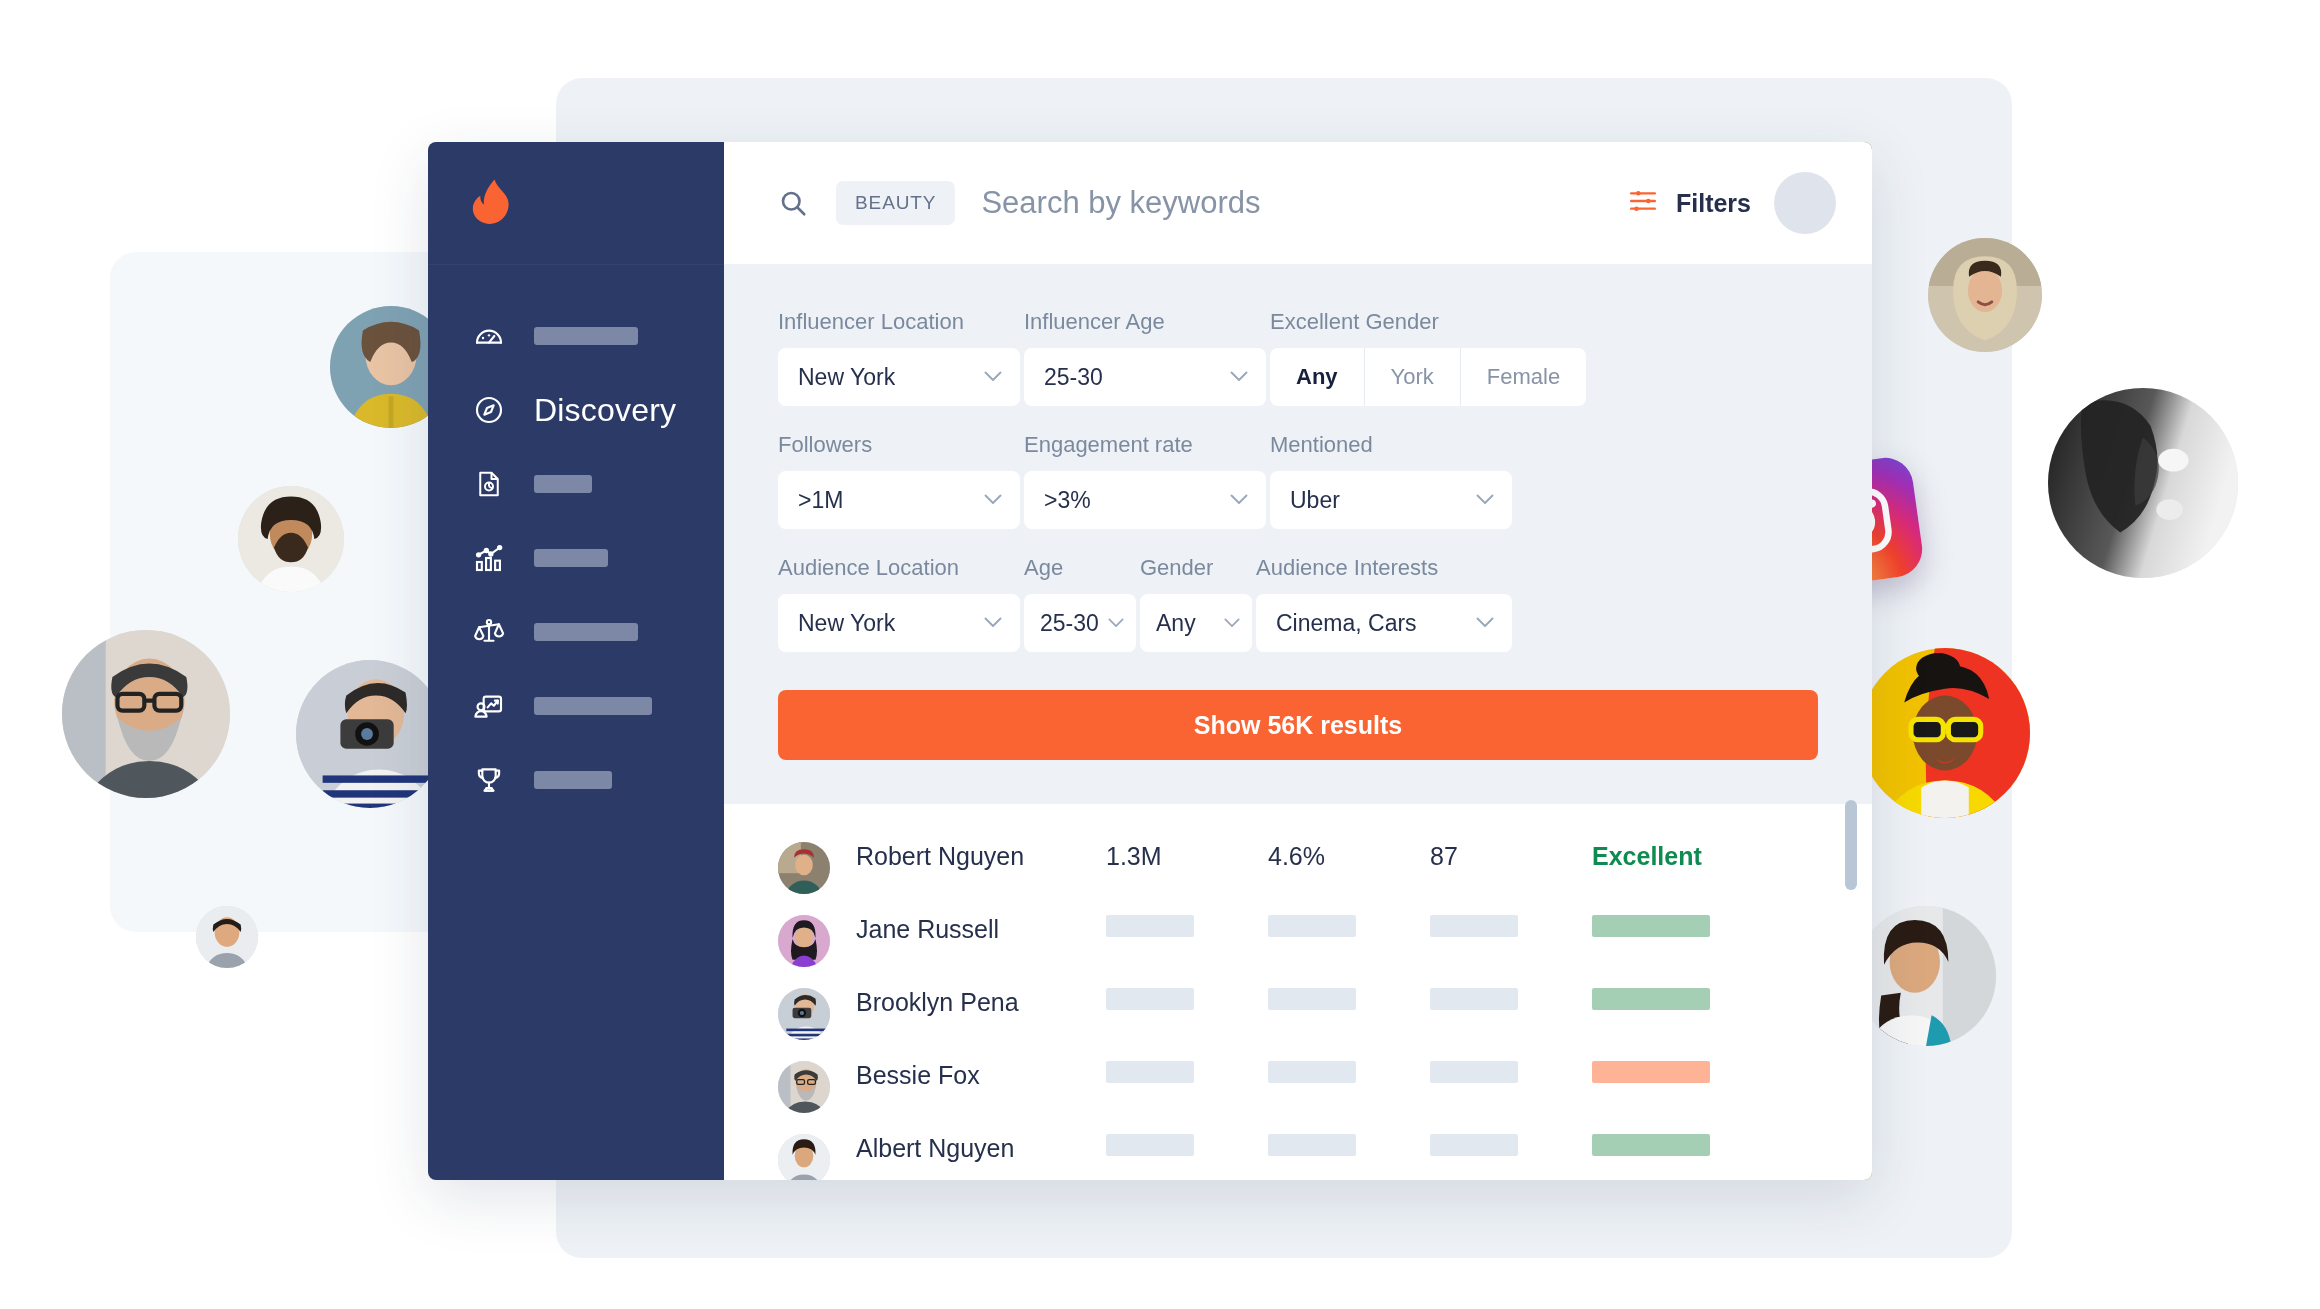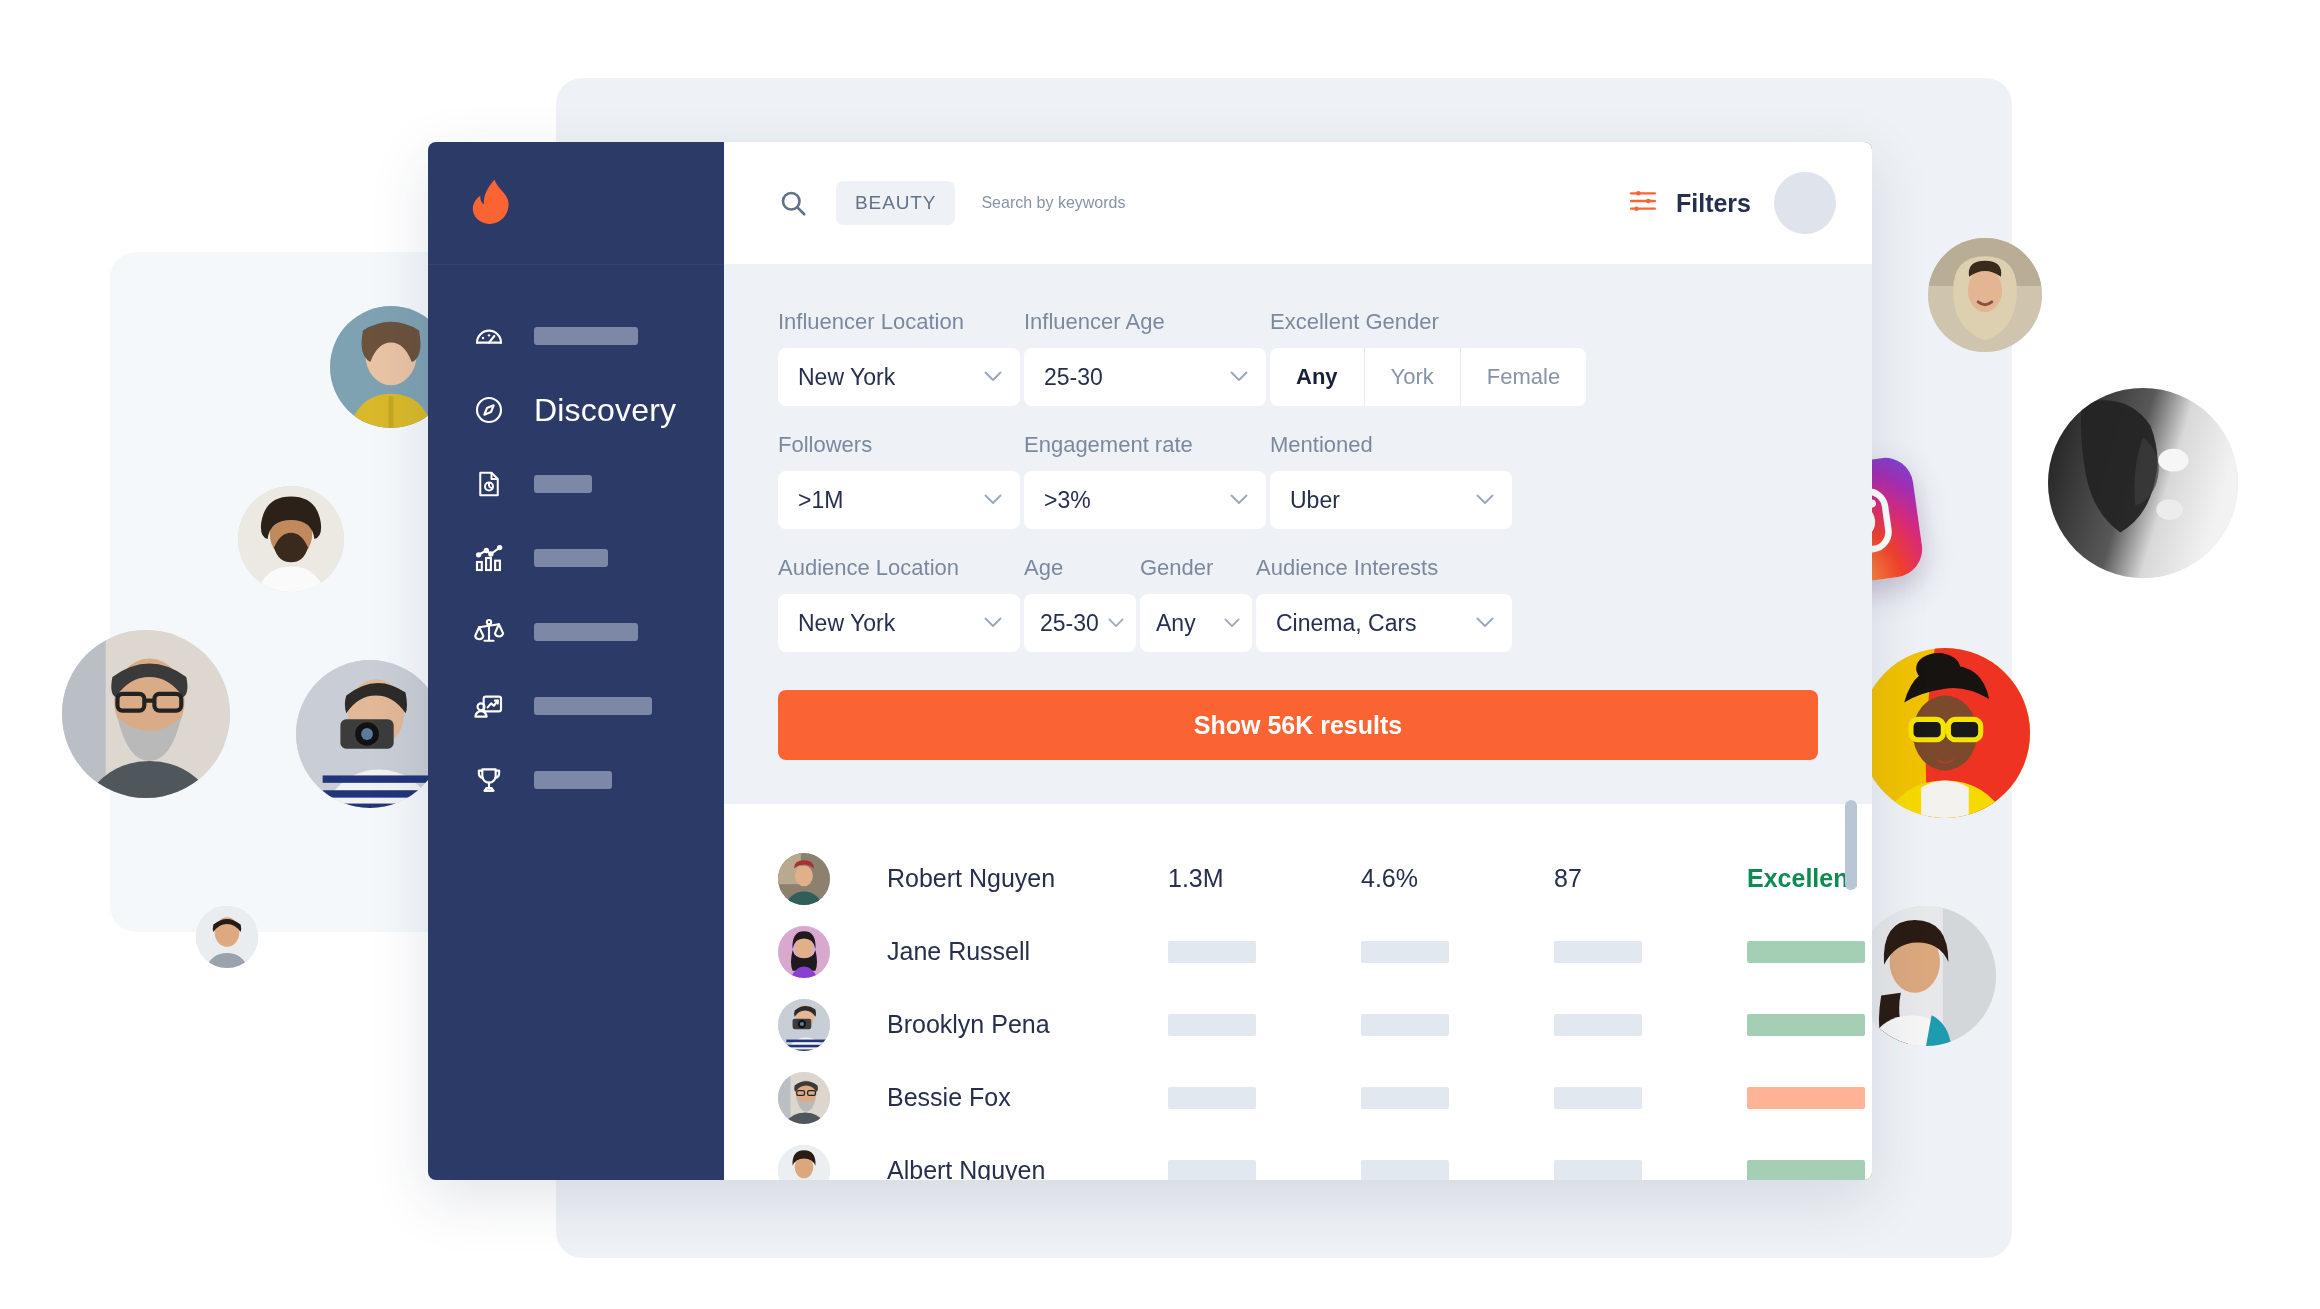--- a/index.html
+++ b/index.html
@@ -80,21 +80,21 @@
   .search-ico{flex:0 0 auto;margin-right:28px;display:flex;}
   .tag{
     background:#eef2f7;color:#63718a;
     font-size:19px;letter-spacing:.9px;
     padding:11px 19px;border-radius:7px;
     margin-right:24px;white-space:nowrap;
   }
   .search-input{
     flex:1 1 auto;border:none;outline:none;background:transparent;
     font-family:"Liberation Sans", sans-serif;
-    font-size:16px;color:#8793a6;min-width:0;
+    font-size:31px;color:#8793a6;min-width:0;
   }
   .search-input::placeholder{color:#8793a6;}
   .filters-btn{
     display:flex;align-items:center;gap:18px;cursor:pointer;margin-right:23px;
   }
   .filters-label{color:#26304c;font-size:25px;font-weight:bold;}
   .avatar-btn{
     width:62px;height:62px;border-radius:50%;background:#dfe4ec;flex:0 0 62px;cursor:pointer;
   }
 
@@ -129,21 +129,21 @@
   .cta{
     width:100%;height:70px;border:none;border-radius:8px;
     background:#fa6432;color:#ffffff;
     font-family:"Liberation Sans", sans-serif;
     font-size:25px;font-weight:bold;cursor:pointer;
     margin-top:12px;
   }
 
   
   .results{flex:1 1 auto;background:#ffffff;padding:38px 54px 0 54px;overflow:hidden;}
-  .rrow{display:flex;align-items:center;height:73px;gap:31px;}
+  .rrow{display:flex;align-items:flex-start;height:73px;}
   .rav{width:52px;height:52px;border-radius:50%;overflow:hidden;flex:0 0 52px;margin-right:26px;background:#d5dbe4;}
   .rname{width:250px;flex:0 0 250px;font-size:25px;color:#26304c;}
   .rcell{width:110px;flex:0 0 110px;font-size:25px;color:#26304c;margin-right:52px;}
   .rcell.wide{width:130px;flex:0 0 130px;}
   .skel{height:22px;border-radius:2px;background:#e2e8f0;display:block;}
   .skel.green{background:#a5cfb4;}
   .skel.orange{background:#ffb396;}
   .rstatus{font-size:25px;font-weight:bold;color:#0f8a50;}
 
   

